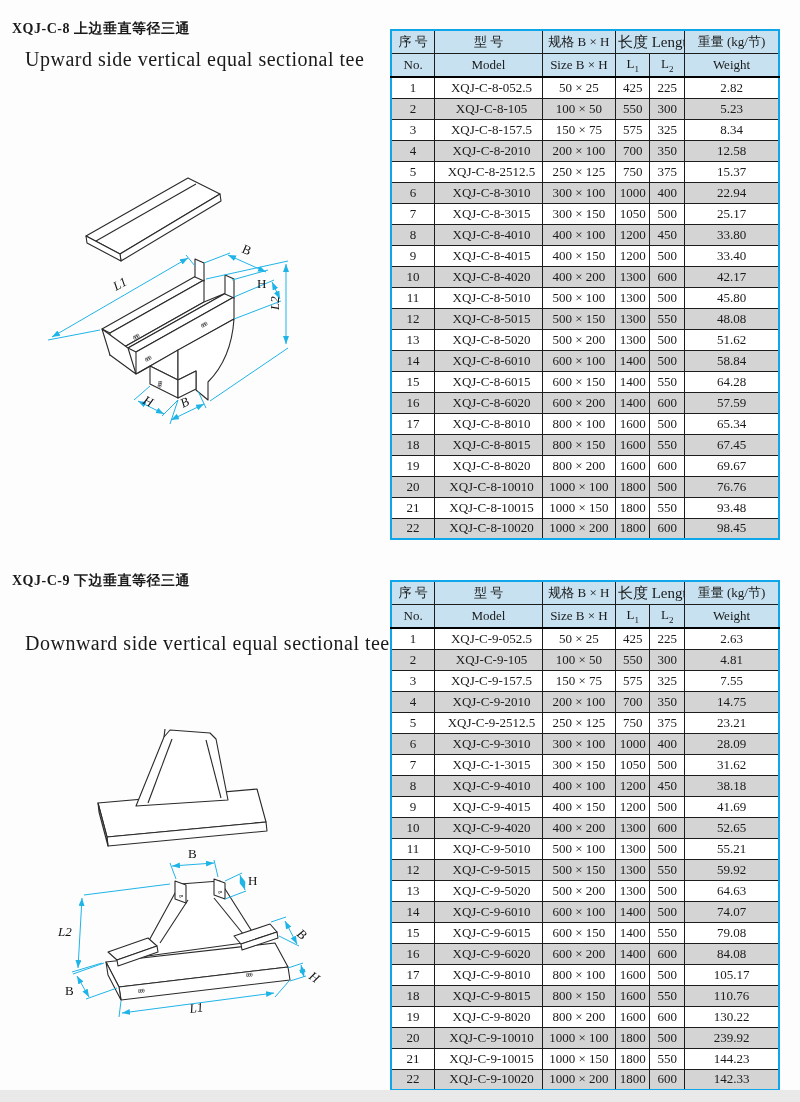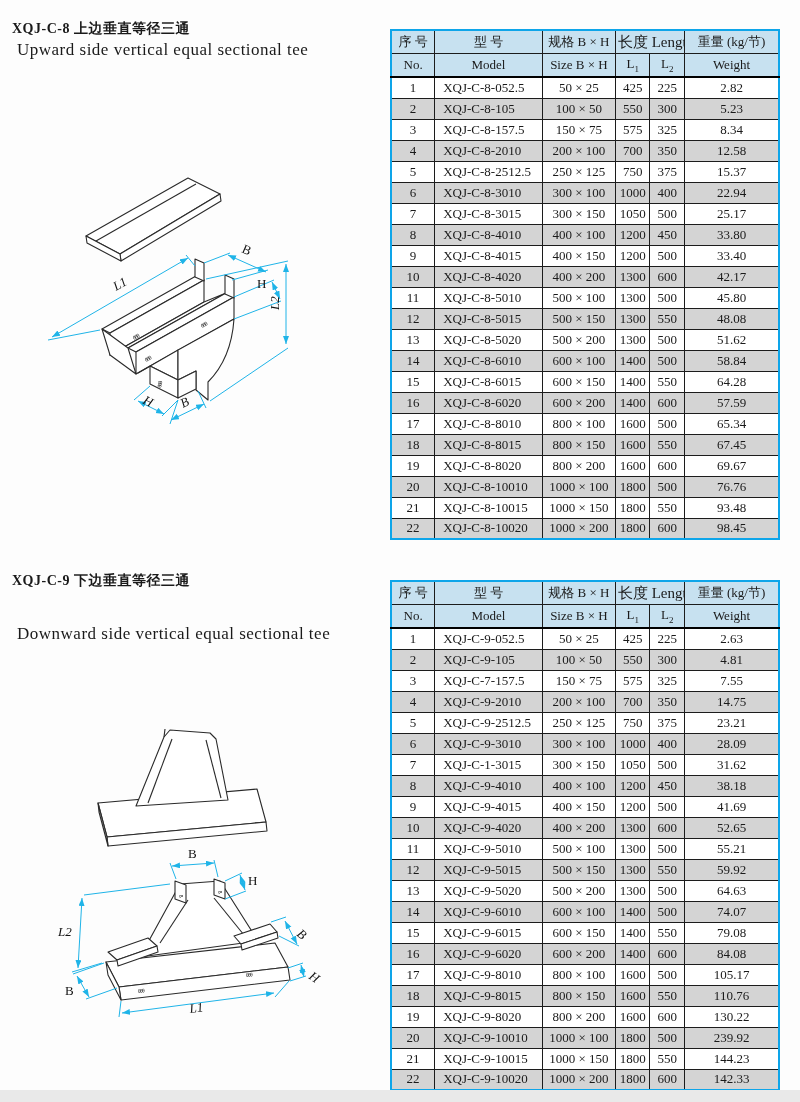--- a/index.html
+++ b/index.html
@@ -7,39 +7,39 @@
     width:800px;height:1102px;position:relative;overflow:hidden;
     background:#fdfdfd;
     font-family:"Liberation Serif","DejaVu Serif",serif;
     color:#1a1a1a;
   }
   .sec-title{
     position:absolute;left:0;margin:12px;
     font-size:14px;font-weight:bold;letter-spacing:.5px;white-space:nowrap;
   }
   .sec-sub{
-    position:absolute;left:13px;margin:4px;
-    font-size:17px;font-weight:normal;letter-spacing:.5px;white-space:nowrap;
+    position:absolute;left:13px;margin:12px;
+    font-size:20px;font-weight:normal;letter-spacing:.5px;white-space:nowrap;
   }
   .spec-table{
     position:absolute;left:390px;width:390px;
     border-collapse:collapse;table-layout:fixed;
     border:2px solid #0ea5e9;
     font-size:13px;
   }
   .spec-table th,.spec-table td{
     border:1px solid #1c1c1c;
     text-align:center;vertical-align:middle;
     padding:0 2px;overflow:hidden;white-space:nowrap;
   }
   .spec-table thead th{background:#c7e1f0;font-weight:normal;height:22px;}
   .spec-table thead{border-bottom:2px solid #000;}
   .spec-table tbody tr{height:21px;background:#ffffff;}
   .spec-table tbody tr:nth-child(even){background:#d4d4d4;}
-  .spec-table td.model{text-align:left;padding-left:8px;}
+  .spec-table td.model{text-align:center;padding-left:8px;}
   .col-no{width:43px;}.col-model{width:106px;}.col-size{width:72px;}
   .col-l{width:34px;}.col-weight{width:93px;}
   .len-hdr{font-size:15px;}
   sub{font-size:9px;}
   .drawing{position:absolute;}
   .d-line{stroke:#2a2a2a;stroke-width:1.1;fill:#ffffff;stroke-linejoin:round;}
   .d-edge{stroke:#2a2a2a;stroke-width:1.1;fill:none;stroke-linejoin:round;}
   .dim{stroke:#1fb4e8;stroke-width:1;fill:none;}
   .dim-label{font-family:"Liberation Serif",serif;font-size:13px;fill:#111;font-style:italic;}
   .dim-label.up{font-style:normal;}
@@ -420,21 +420,21 @@
       <tr>
         <td>2</td>
         <td class="model">XQJ-C-9-105</td>
         <td>100 × 50</td>
         <td>550</td>
         <td>300</td>
         <td>4.81</td>
       </tr>
       <tr>
         <td>3</td>
-        <td class="model">XQJ-C-7-157.5</td>
+        <td class="model">XQJ-C-9-157.5</td>
         <td>150 × 75</td>
         <td>575</td>
         <td>325</td>
         <td>7.55</td>
       </tr>
       <tr>
         <td>4</td>
         <td class="model">XQJ-C-9-2010</td>
         <td>200 × 100</td>
         <td>700</td>

